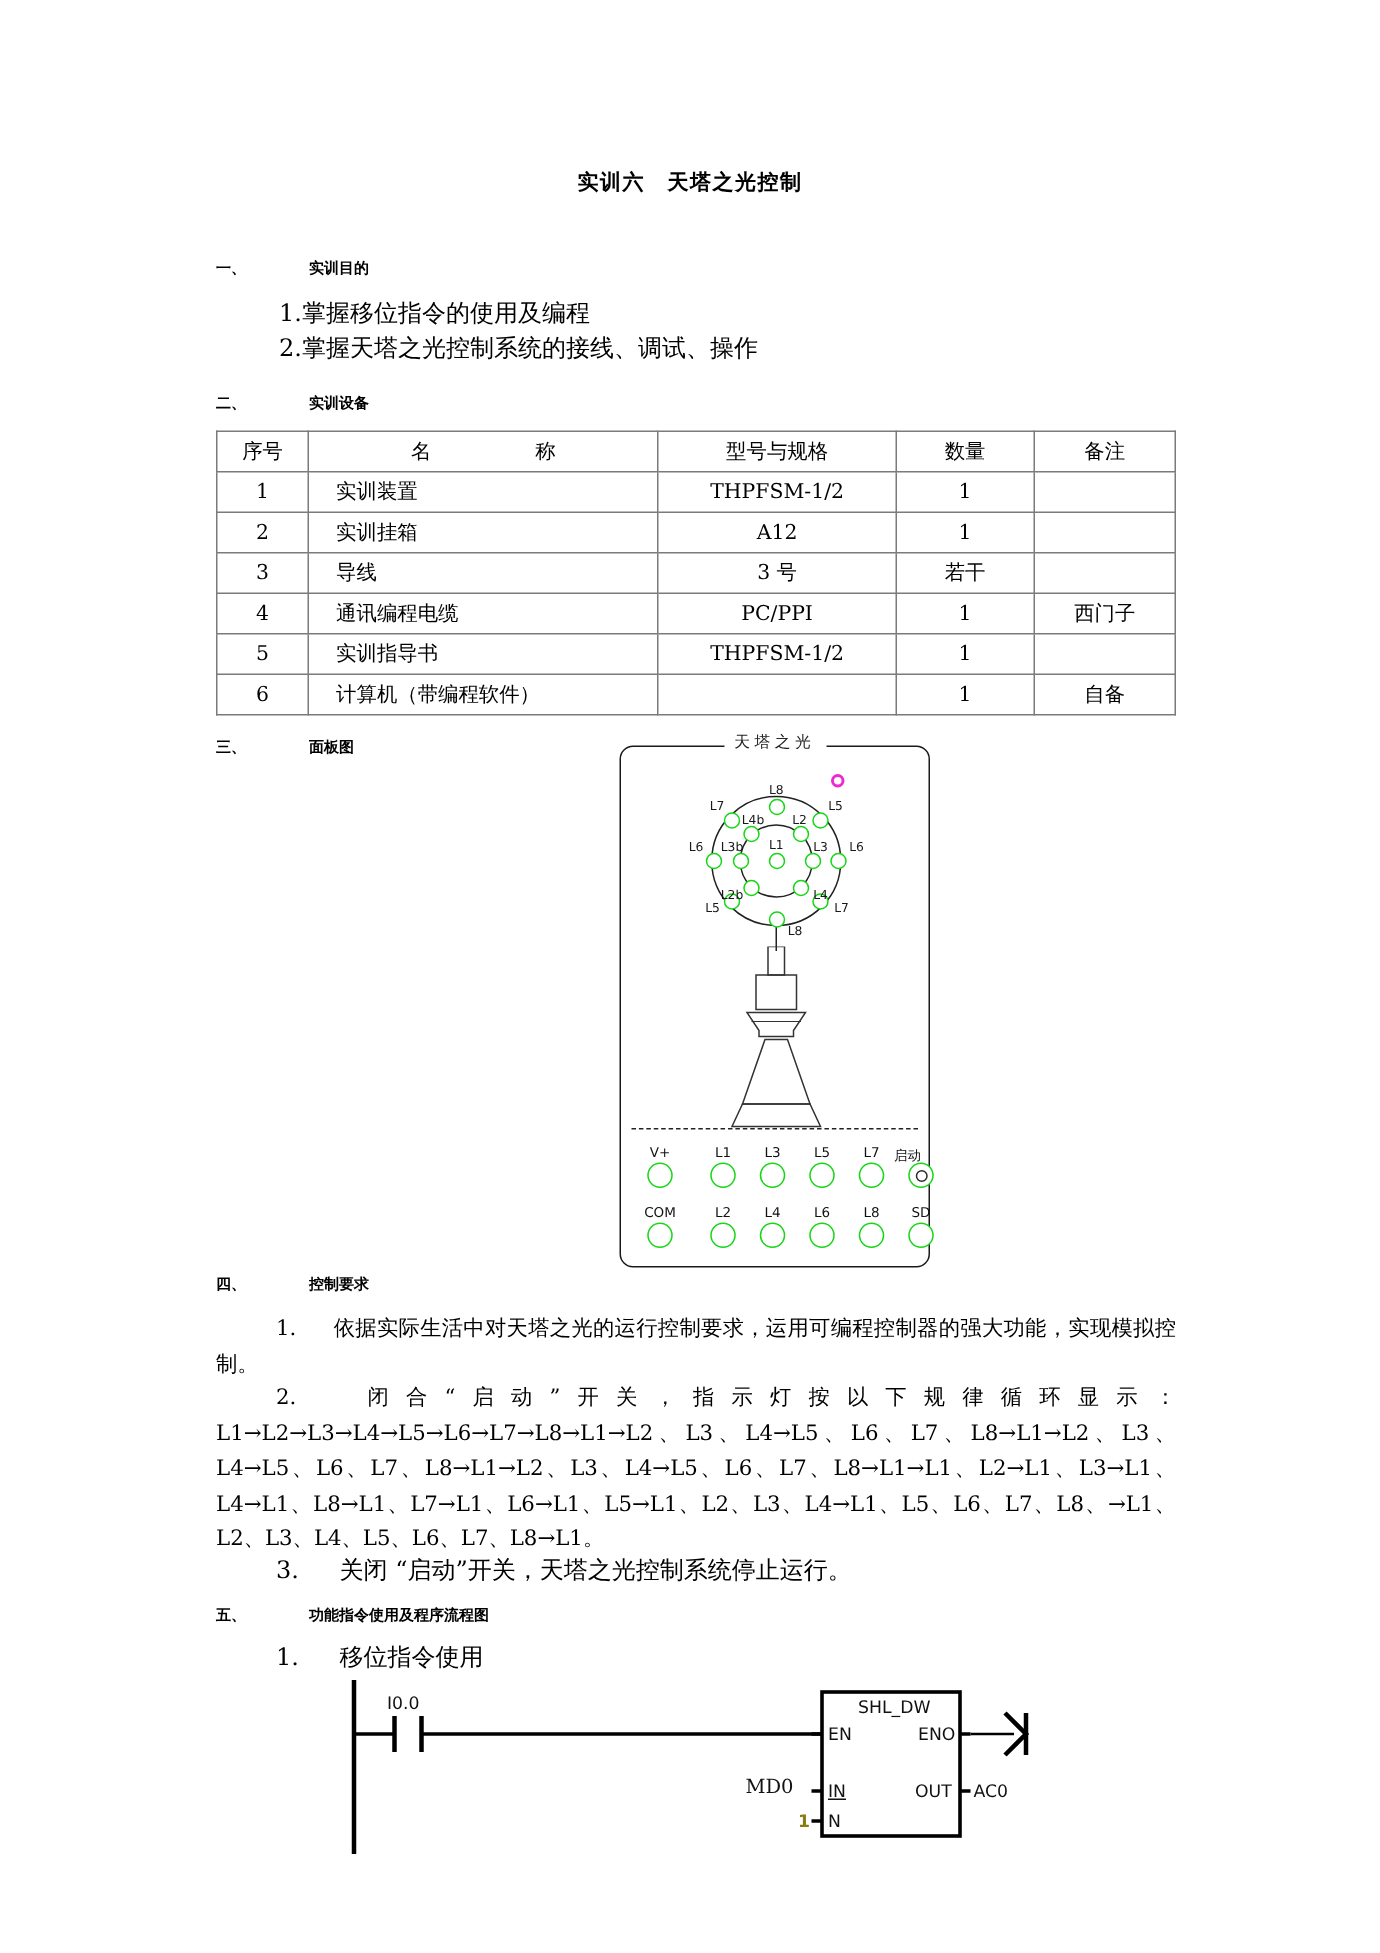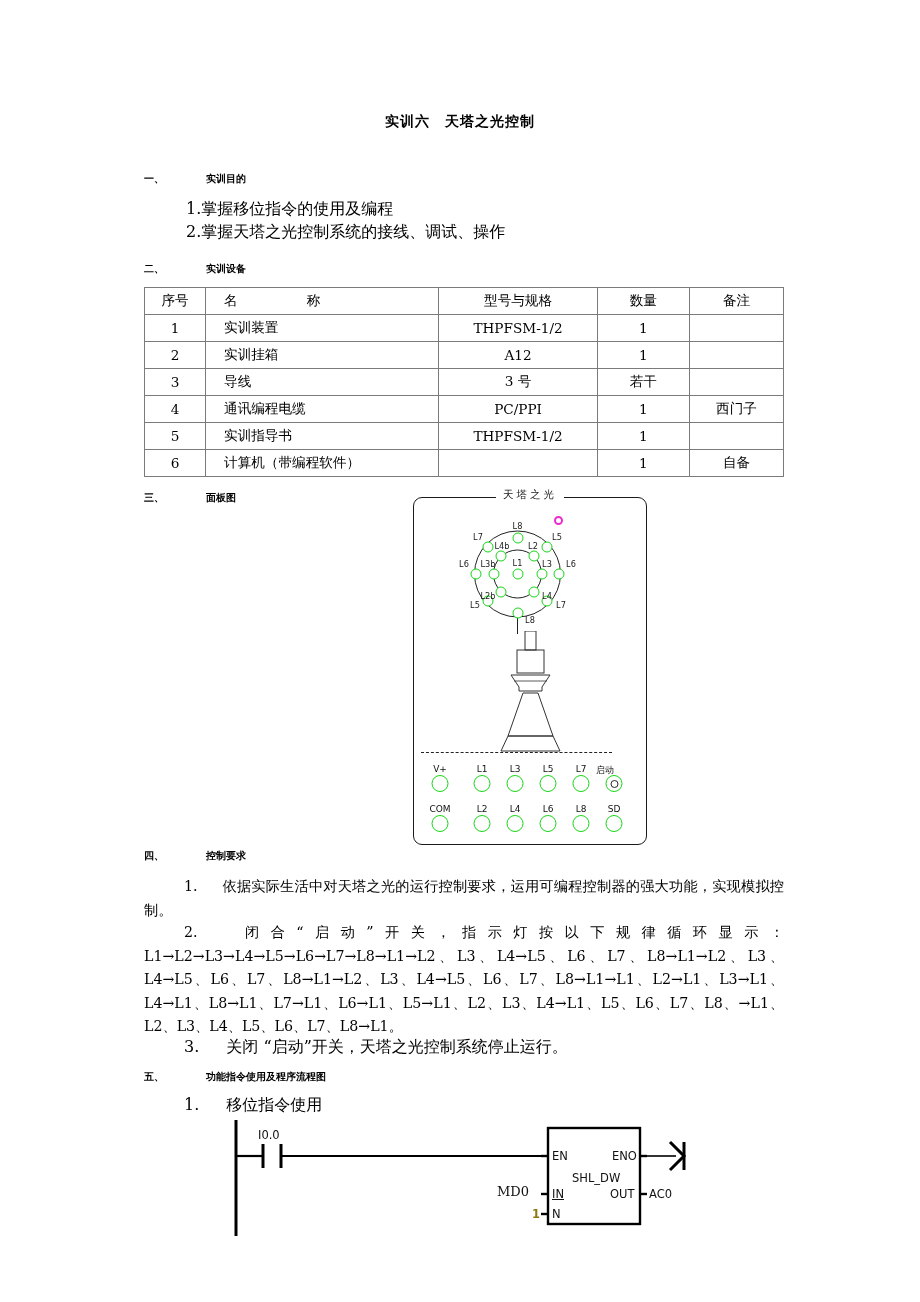--- a/index.html
+++ b/index.html
@@ -74,27 +74,27 @@
     height: 26px;
     padding: 0 4px;
     font-weight: normal;
   }
   .eq-table .c-no   { width: 58px;  text-align: center; }
   .eq-table .c-name { width: 230px; text-align: left; padding-left: 18px; }
   .eq-table .c-mod  { width: 162px; text-align: center; }
   .eq-table .c-qty  { width: 94px;  text-align: center; }
   .eq-table .c-rem  { width: 96px;  text-align: center; }
   .eq-table thead td { text-align: center; }
-  .eq-table thead .c-name { text-align: left; padding-left: 4px; letter-spacing: 14px; text-indent: 14px; }
+  .eq-table thead .c-name { text-align: center; padding-left: 4px; letter-spacing: 14px; text-indent: 14px; }
 
   
   .panel {
     position: absolute;
     left: 413px; top: 497px;
-    width: 234px;
+    width: 207px;
     height: 348px;
     border: 1.6px solid #1a1a1a;
     border-radius: 9px;
     box-sizing: border-box;
     background: #ffffff;
   }
   .panel-title {
     position: absolute;
     left: 50%;
     top: -10px;
@@ -421,21 +421,21 @@
       <line x1="412" y1="38" x2="419" y2="38" stroke="#000" stroke-width="2.4"></line>
       <line x1="412" y1="76" x2="419" y2="76" stroke="#000" stroke-width="2.4"></line>
 
       <line x1="419" y1="38" x2="448" y2="38" stroke="#000" stroke-width="1.6"></line>
 
       <polyline points="442,24 456,38 442,52" fill="none" stroke="#000" stroke-width="3"></polyline>
       <line x1="456" y1="24" x2="456" y2="52" stroke="#000" stroke-width="3"></line>
     </svg>
 
     <div class="ld-text" style="left:30px; top:10px;">I0.0</div>
-    <div class="ld-text" style="left:344px; top:13px;margin-top:40px;">SHL_DW</div>
+    <div class="ld-text" style="left:344px; top:13px;">SHL_DW</div>
     <div class="ld-text" style="left:324px; top:31px;text-align:right;">EN</div>
     <div class="ld-text" style="left:384px; top:31px;">ENO</div>
     <div class="ld-text" style="left:324px; top:69px;text-decoration:underline;">IN</div>
     <div class="ld-text" style="left:382px; top:69px;">OUT</div>
     <div class="ld-text" style="left:324px; top:89px;">N</div>
     <div class="ld-text serif" style="left:269px; top:66px;">MD0</div>
     <div class="ld-text" style="left:421px; top:69px;">AC0</div>
     <div class="ld-text ld-n1" style="left:304px; top:89px;">1</div>
   </div>
 

